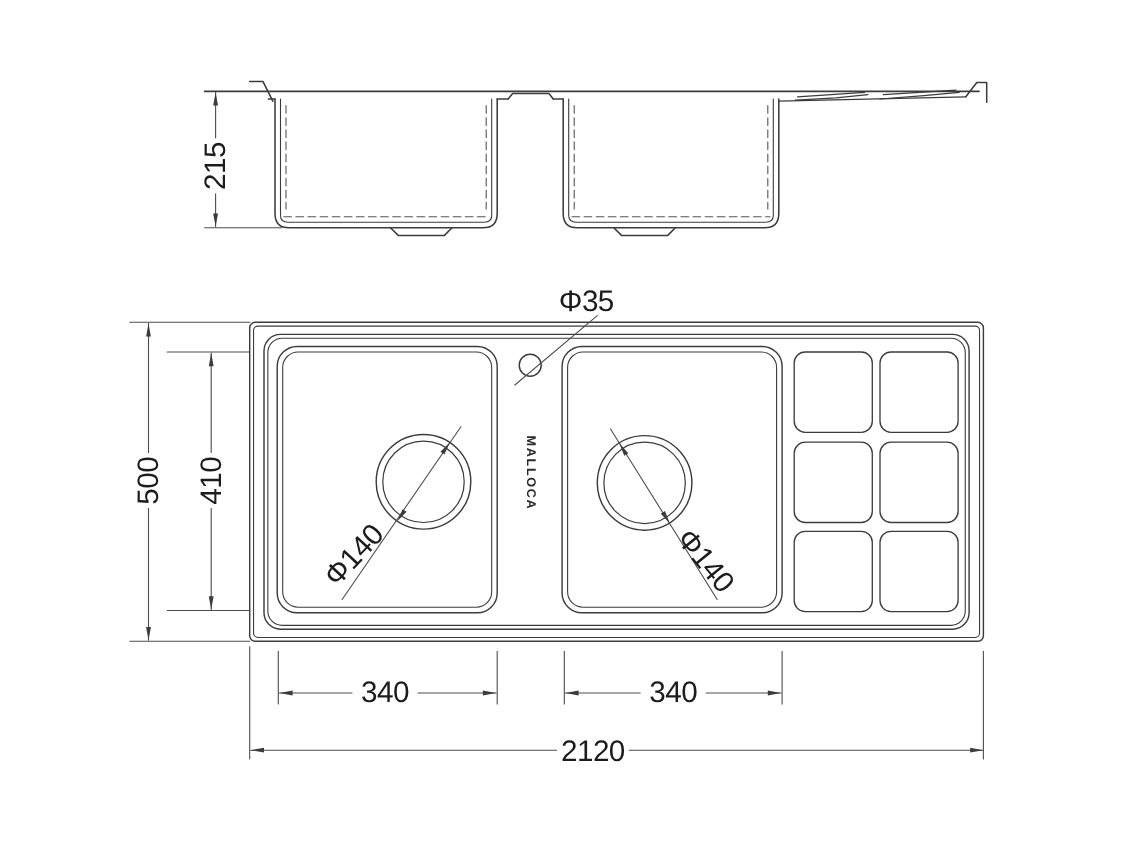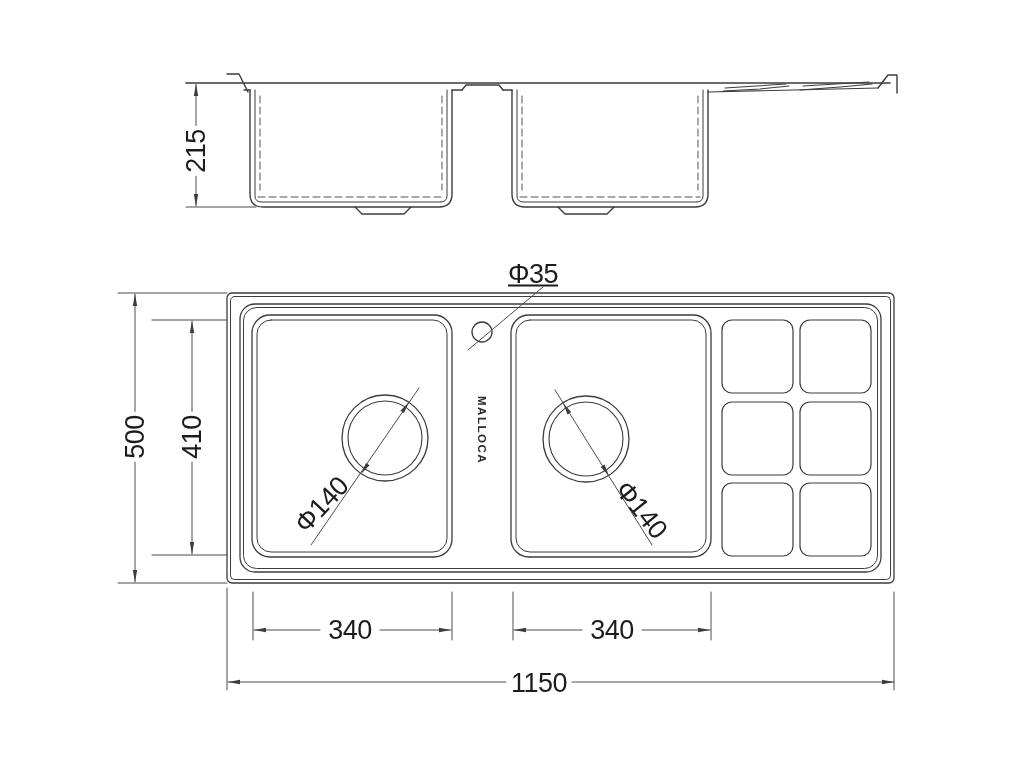--- a/index.html
+++ b/index.html
@@ -19,21 +19,21 @@
     color:#1c1c1c;
     white-space:nowrap;
     transform:translate(-50%,-50%);
     background:#ffffff;
     padding:0 3px;
     letter-spacing:-0.5px;
   }
   .rot-ccw{transform:translate(-50%,-50%) rotate(-90deg);}
   .rot-l45{transform:translate(-50%,-50%) rotate(-47deg);background:transparent;}
   .rot-r45{transform:translate(-50%,-50%) rotate(51deg);background:transparent;}
-  .callout{background:transparent;text-decoration:underline;}
+  .callout{background:transparent;}
   .brand-label{
     position:absolute;
     font-family:"Liberation Sans", sans-serif;
     font-size:11.5px;
     font-weight:700;
     letter-spacing:1.5px;
     color:#2a2a2a;
     white-space:nowrap;
     transform:translate(-50%,-50%) rotate(90deg);
     background:transparent;
@@ -163,21 +163,21 @@
   <div class="dim-label rot-ccw" style="left:196px;top:151px;">215</div>
 
   <div class="dim-label rot-ccw" style="left:135px;top:437px;">500</div>
 
   <div class="dim-label rot-ccw" style="left:192px;top:437px;">410</div>
 
   <div class="dim-label" style="left:350px;top:630px;">340</div>
 
   <div class="dim-label" style="left:612px;top:630px;">340</div>
 
-  <div class="dim-label" style="left:539px;top:683px;">1150</div>
+  <div class="dim-label" style="left:539px;top:683px;">2120</div>
 
   <div class="dim-label callout" style="left:533px;top:274px;">Φ35</div>
 
   <div class="dim-label rot-l45" style="left:322px;top:505px;">Φ140</div>
 
   <div class="dim-label rot-r45" style="left:641px;top:510px;">Φ140</div>
 
   <div class="brand-label" style="left:482px;top:430px;">MALLOCA</div>
 
 </div>

